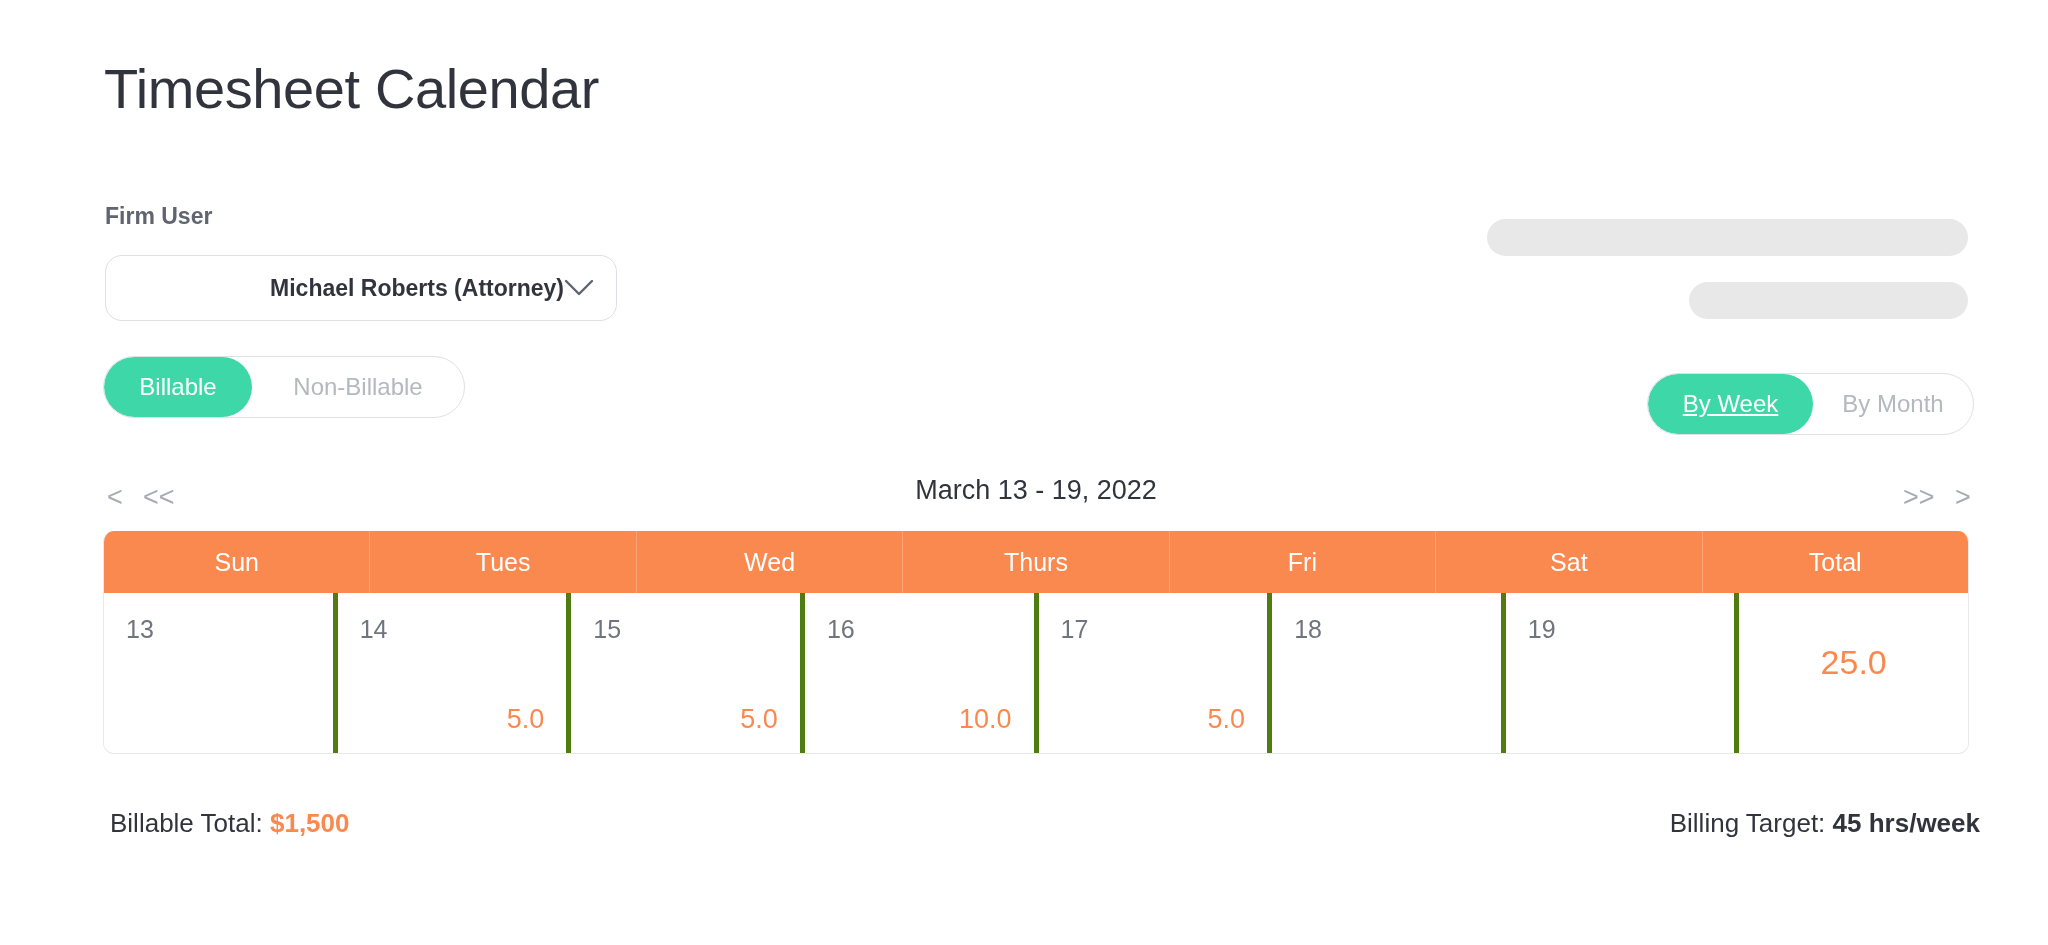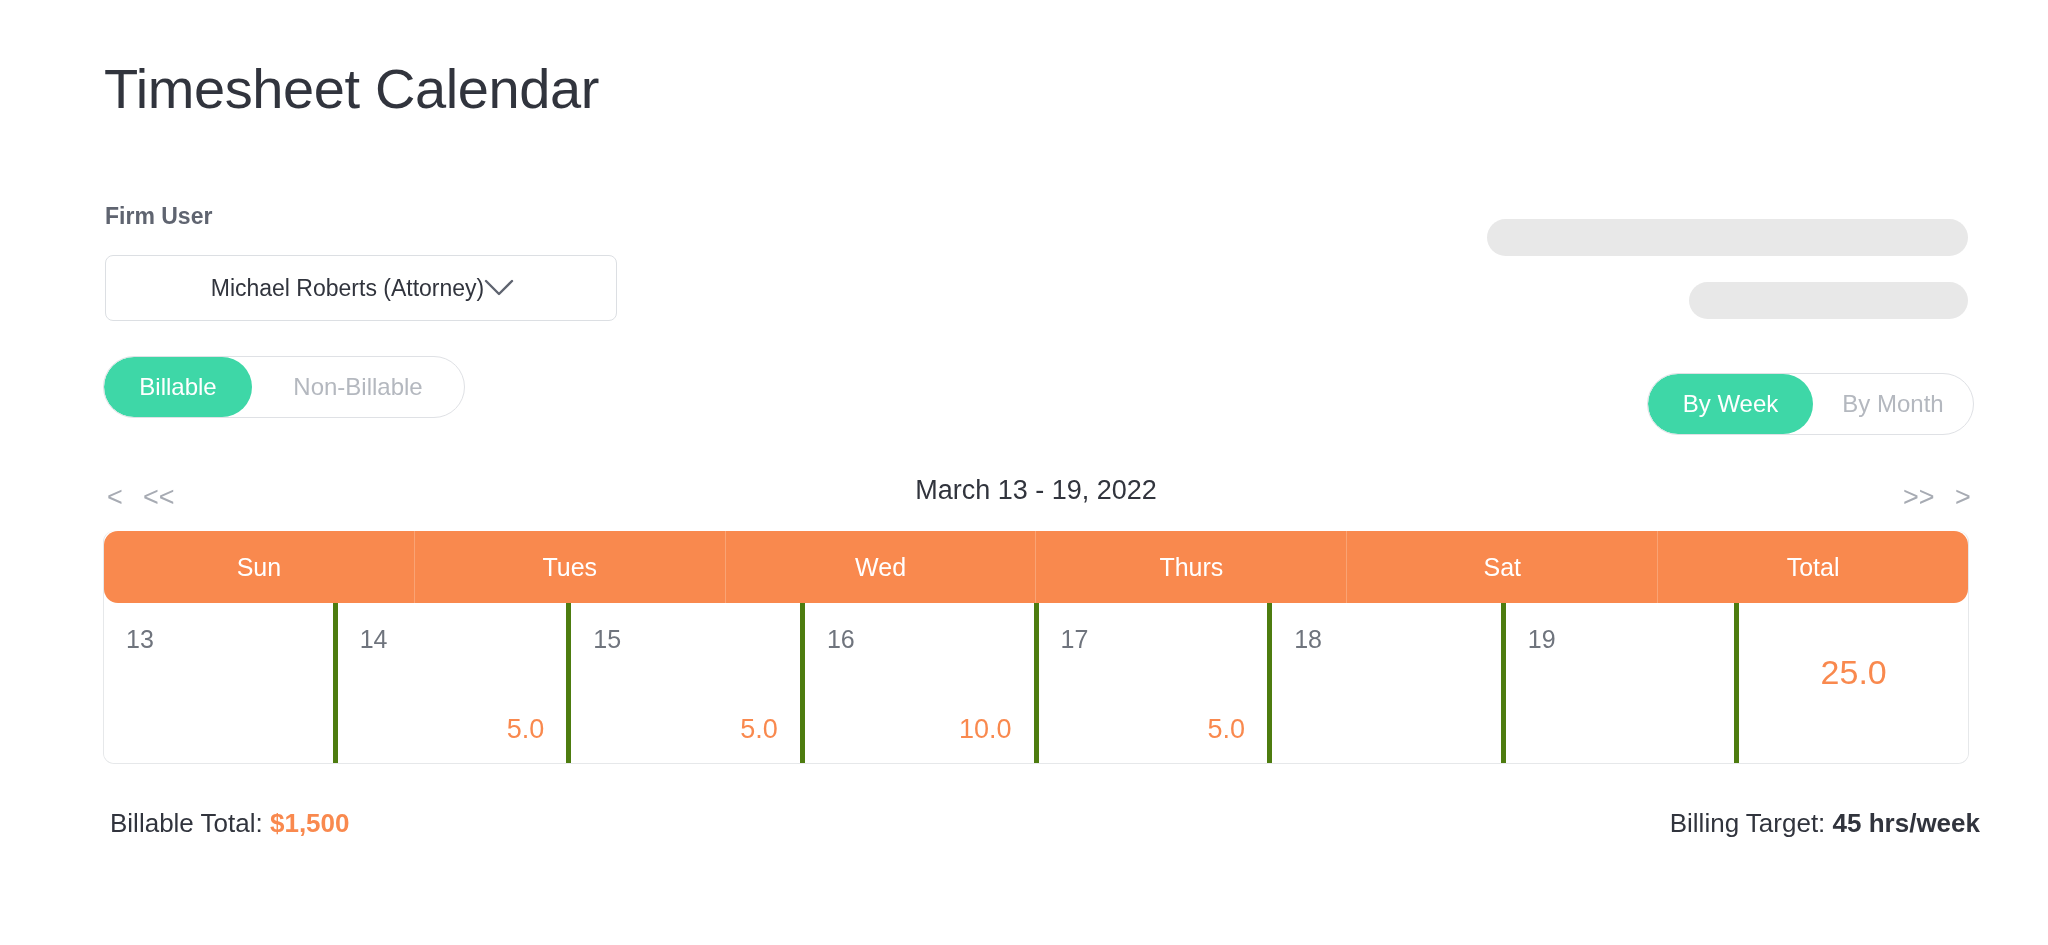--- a/index.html
+++ b/index.html
@@ -44,27 +44,28 @@
     font-weight: 700;
   }
 
   .select-control {
     position: absolute;
     left: 105px;
     top: 255px;
     width: 512px;
     height: 66px;
     border: 1.5px solid #dcdfe3;
-    border-radius: 8px;
+    border-radius: 17px;
     background: #ffffff;
     display: flex;
     align-items: center;
-    justify-content: center;
+    justify-content: flex-end;
     padding: 0 22px 0 25px;
     cursor: pointer;
+    font-weight: bold;
   }
   .select-value {
     font-size: 23px;
     color: #31343d;
     white-space: nowrap;
   }
   .chevron-down {
     width: 30px;
     height: 18px;
     flex: 0 0 auto;
@@ -118,21 +119,21 @@
     background: #3ed7a7;
     color: #ffffff;
     border-radius: 999px;
   }
 
   .toggle-billable { left: 103px; top: 356px; }
   .toggle-billable .seg-btn:first-child { width: 148px; }
   .toggle-billable .seg-btn:last-child  { width: 212px; }
 
   .toggle-period { left: 1647px; top: 373px; }
-  .toggle-period .seg-btn:first-child { width: 165px; }
+  .toggle-period .seg-btn:first-child { width: 165px; text-decoration: underline; }
   .toggle-period .seg-btn:last-child  { width: 160px; }
 
   
   .nav-arrow {
     position: absolute;
     font-size: 27px;
     color: #a7abb3;
     background: none;
     border: none;
     cursor: pointer;
@@ -163,22 +164,21 @@
     top: 531px;
     width: 1866px;
     border-radius: 11px;
     overflow: hidden;
     border: 1px solid #e6e8ea;
     border-top: none;
   }
   .cal-head {
     display: flex;
     background: #f9894e;
-    height: 72px;
-    border-radius: 14px;
+    height: 62px;
   }
   .cal-head .cell {
     flex: 1 1 0;
     display: flex;
     align-items: center;
     justify-content: center;
     color: #ffffff;
     font-size: 25px;
     border-right: 1px solid rgba(255,255,255,0.22);
   }
@@ -272,20 +272,21 @@
   <div class="range-label">March 13 - 19, 2022</div>
   <button class="nav-arrow nav-next-fast">&gt;&gt;</button>
   <button class="nav-arrow nav-next">&gt;</button>
 
   <div class="calendar">
     <div class="cal-head">
       <div class="cell">Sun</div>
       <div class="cell">Tues</div>
       <div class="cell">Wed</div>
       <div class="cell">Thurs</div>
+      <div class="cell">Fri</div>
       <div class="cell">Sat</div>
       <div class="cell">Total</div>
     </div>
 
     <div class="cal-body">
       <div class="day-cell">
         <span class="day-number">13</span>
         <span class="day-hours"></span>
       </div>
       <div class="day-cell">

